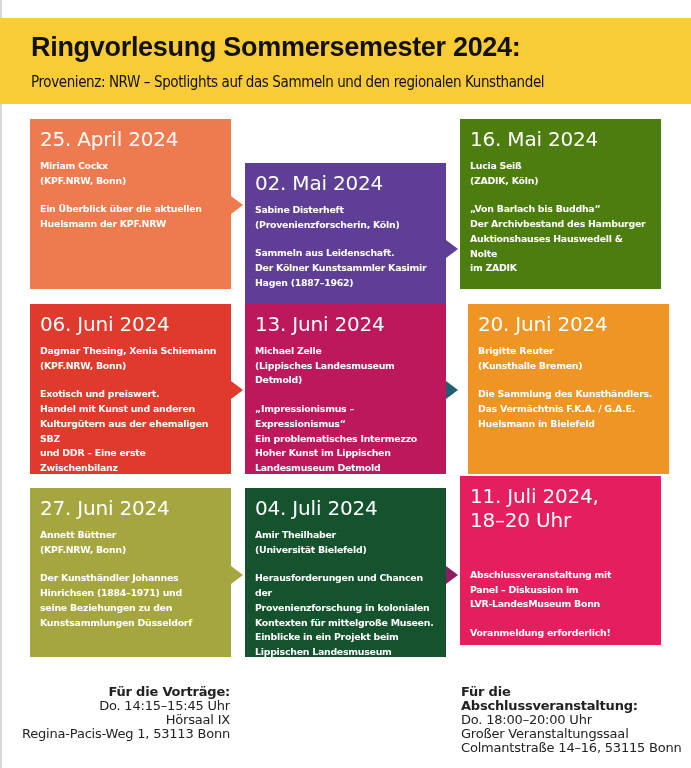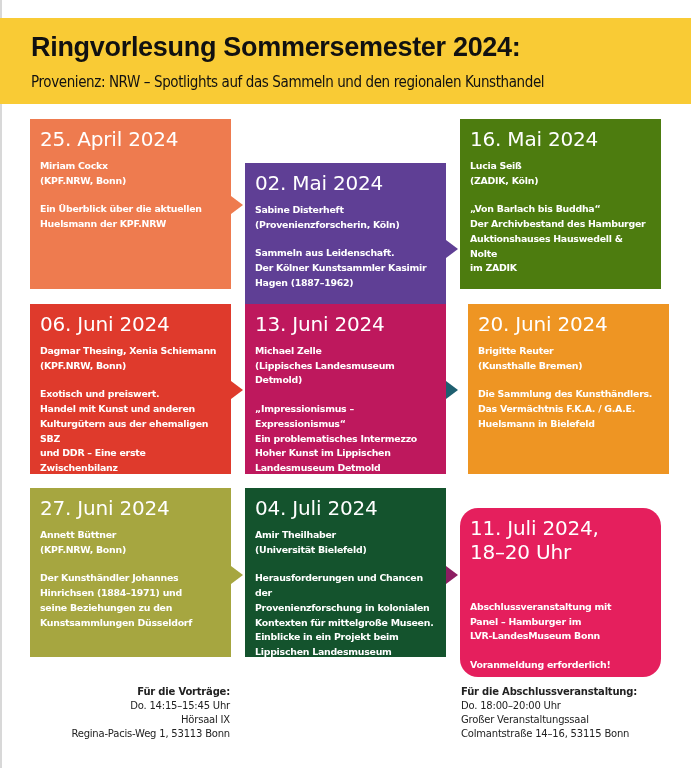--- a/index.html
+++ b/index.html
@@ -39,21 +39,21 @@
     }
     .card .speaker { margin-top: 8px; }
     .card .topic { margin-top: 14px; }
     .card .note { margin-top: 14px; }
     .card .arrow {
       position: absolute; right: -12px; width: 0; height: 0;
       border-top: 9px solid transparent; border-bottom: 9px solid transparent;
       border-left: 12px solid;
     }
     .footer-block {
-      position: absolute; font-size: 10px; line-height: 14px; color: #222;
+      position: absolute; font-size: 13px; line-height: 14px; color: #222;
       letter-spacing: -0.2px;
     }
     .footer-block .head { font-weight: bold; }
     .footer-left { right: 461px; top: 685px; text-align: right; }
     .footer-right { left: 461px; top: 685px; text-align: left; }
   </style>
 </head>
 <body>
 
 <div class="left-rule"></div>
@@ -133,25 +133,25 @@
   <div class="date">04. Juli 2024</div>
   <div class="speaker">Amir Theilhaber
 (Universität Bielefeld)</div>
   <div class="topic">Herausforderungen und Chancen der
 Provenienzforschung in kolonialen
 Kontexten für mittelgroße Museen.
 Einblicke in ein Projekt beim
 Lippischen Landesmuseum Detmold</div>
   <div class="arrow" style="top: 78px; border-left-color: rgb(141, 29, 98);"></div>
 </div>
-<div class="card" style="left: 460px; top: 508px; height: 169px; background: rgb(229, 31, 93); border-radius: 18px;">
+<div class="card" style="left: 460px; top: 476px; height: 169px; background: rgb(229, 31, 93);">
   <div class="date">11. Juli 2024,
 18–20 Uhr</div>
   <div class="topic" style="margin-top:36px;">Abschlussveranstaltung mit
-Panel – Hamburger im
+Panel – Diskussion im
 LVR-LandesMuseum Bonn</div>
   <div class="note">Voranmeldung erforderlich!</div>
 </div>
 
 <div class="footer-block footer-left">
   <div class="head">Für die Vorträge:</div>
   <div>Do. 14:15–15:45 Uhr</div>
   <div>Hörsaal IX</div>
   <div>Regina-Pacis-Weg 1, 53113 Bonn</div>
 </div>

